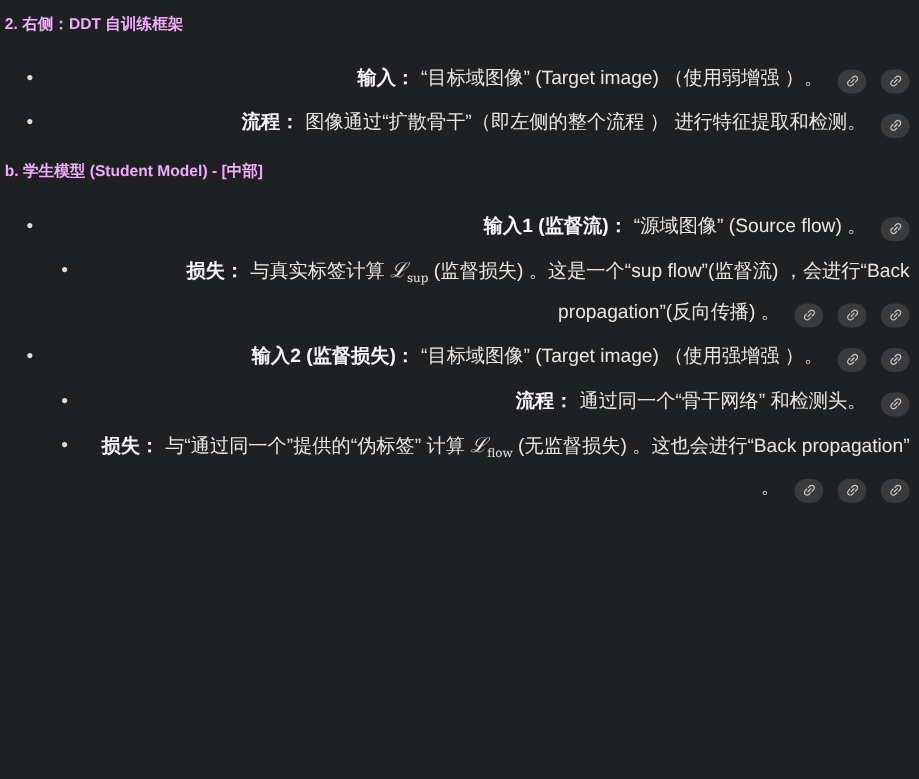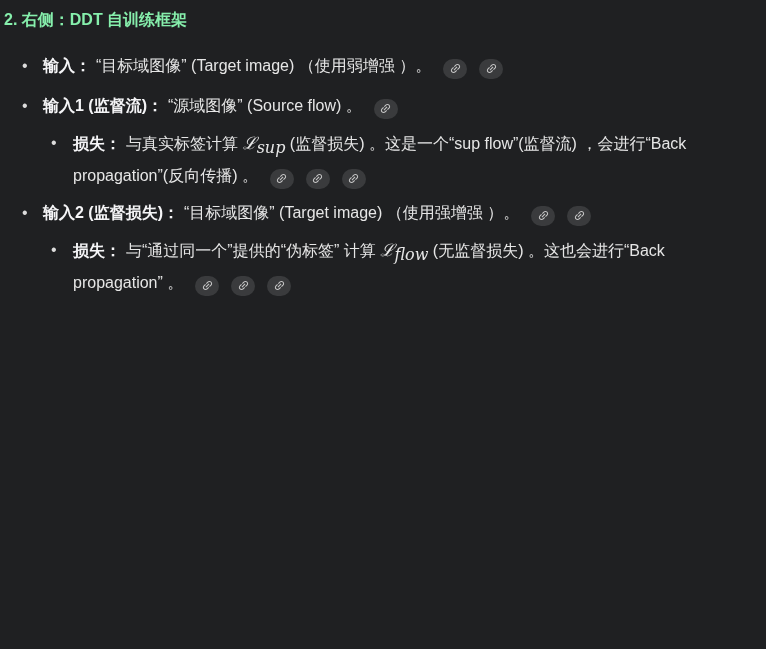--- a/index.html
+++ b/index.html
@@ -6,43 +6,43 @@
   body{
     width:766px;height:649px;overflow:hidden;
     background:#1f2022;
     color:#e6e6e6;
     font-family:"Liberation Sans","DejaVu Sans",sans-serif;
     font-size:16px;
     -webkit-font-smoothing:antialiased;
   }
   .doc{padding:8px 8px 0 4px;}
   h3{
-    font-size:16px;font-weight:700;color:#86efac;
+    font-size:13px;font-weight:700;color:#f0abfc;
     line-height:24px;margin:14px 0 20px 0;
   }
   h3.first{margin-top:0;}
   p.para{line-height:28px;margin:0 0 16px 0;}
-  ul{list-style:none;margin:12px 0 0 0;padding:0;}
+  ul{list-style:none;margin:12px 0 0 0;padding:0;text-align:right;}
   li{position:relative;line-height:28px;margin:0 0 9px 0;padding-left:39px;}
   li::before{
     content:"\2022";
     position:absolute;left:18px;top:0;
     color:#dcdcdc;font-size:16px;line-height:28px;
   }
   ul.lv2{margin-top:9px;margin-bottom:0;}
   ul.lv2 > li{padding-left:30px;}
   ul.lv2 > li::before{left:8px;}
   strong.lbl{font-weight:700;color:#f5f5f7;margin-right:5px;}
   .math{
     font-family:"DejaVu Serif","Liberation Serif",serif;
     font-style:italic;font-size:17px;color:#e9e9e9;
   }
   sub.msub{
     font-family:"DejaVu Serif","Liberation Serif",serif;
-    font-style:italic;font-size:16px;
+    font-size:10px;
   }
   .chip{
     display:inline-flex;align-items:center;justify-content:center;
     width:24px;height:20px;border-radius:10px;
     background:#3a3b3d;
     margin-left:12px;vertical-align:-4px;
     cursor:pointer;
   }
   .chip svg{display:block;}
   .chip path{fill:#c7c7c7;}
@@ -63,22 +63,30 @@
               <path d="M3.9 12c0-1.71 1.39-3.1 3.1-3.1h4V7H7c-2.76 0-5 2.24-5 5s2.24 5 5 5h4v-1.9H7c-1.71 0-3.1-1.39-3.1-3.1zM8 13h8v-2H8v2zm9-6h-4v1.9h4c1.71 0 3.1 1.39 3.1 3.1s-1.39 3.1-3.1 3.1h-4V17h4c2.76 0 5-2.24 5-5s-2.24-5-5-5z"></path>
             </g>
           </svg>
         </span><span class="chip">
           <svg viewBox="0 0 24 24" width="13" height="13">
             <g transform="rotate(-45 12 12)">
               <path d="M3.9 12c0-1.71 1.39-3.1 3.1-3.1h4V7H7c-2.76 0-5 2.24-5 5s2.24 5 5 5h4v-1.9H7c-1.71 0-3.1-1.39-3.1-3.1zM8 13h8v-2H8v2zm9-6h-4v1.9h4c1.71 0 3.1 1.39 3.1 3.1s-1.39 3.1-3.1 3.1h-4V17h4c2.76 0 5-2.24 5-5s-2.24-5-5-5z"></path>
             </g>
           </svg>
         </span></li>
+    <li><strong class="lbl">流程：</strong><span>图像通过“扩散骨干”（即左侧的整个流程 ） 进行特征提取和检测。</span><span class="chip">
+          <svg viewBox="0 0 24 24" width="13" height="13">
+            <g transform="rotate(-45 12 12)">
+              <path d="M3.9 12c0-1.71 1.39-3.1 3.1-3.1h4V7H7c-2.76 0-5 2.24-5 5s2.24 5 5 5h4v-1.9H7c-1.71 0-3.1-1.39-3.1-3.1zM8 13h8v-2H8v2zm9-6h-4v1.9h4c1.71 0 3.1 1.39 3.1 3.1s-1.39 3.1-3.1 3.1h-4V17h4c2.76 0 5-2.24 5-5s-2.24-5-5-5z"></path>
+            </g>
+          </svg>
+        </span></li>
   </ul>
 
+  <h3>b. 学生模型 (Student Model) - [中部]</h3>
 
   <ul class="lv1">
     <li><strong class="lbl">输入1 (监督流)：</strong><span>“源域图像” (Source flow) 。</span><span class="chip">
           <svg viewBox="0 0 24 24" width="13" height="13">
             <g transform="rotate(-45 12 12)">
               <path d="M3.9 12c0-1.71 1.39-3.1 3.1-3.1h4V7H7c-2.76 0-5 2.24-5 5s2.24 5 5 5h4v-1.9H7c-1.71 0-3.1-1.39-3.1-3.1zM8 13h8v-2H8v2zm9-6h-4v1.9h4c1.71 0 3.1 1.39 3.1 3.1s-1.39 3.1-3.1 3.1h-4V17h4c2.76 0 5-2.24 5-5s-2.24-5-5-5z"></path>
             </g>
           </svg>
         </span>
       <ul class="lv2">
@@ -110,20 +118,27 @@
             </g>
           </svg>
         </span><span class="chip">
           <svg viewBox="0 0 24 24" width="13" height="13">
             <g transform="rotate(-45 12 12)">
               <path d="M3.9 12c0-1.71 1.39-3.1 3.1-3.1h4V7H7c-2.76 0-5 2.24-5 5s2.24 5 5 5h4v-1.9H7c-1.71 0-3.1-1.39-3.1-3.1zM8 13h8v-2H8v2zm9-6h-4v1.9h4c1.71 0 3.1 1.39 3.1 3.1s-1.39 3.1-3.1 3.1h-4V17h4c2.76 0 5-2.24 5-5s-2.24-5-5-5z"></path>
             </g>
           </svg>
         </span>
       <ul class="lv2">
+        <li><strong class="lbl">流程：</strong><span>通过同一个“骨干网络” 和检测头。</span><span class="chip">
+              <svg viewBox="0 0 24 24" width="13" height="13">
+                <g transform="rotate(-45 12 12)">
+                  <path d="M3.9 12c0-1.71 1.39-3.1 3.1-3.1h4V7H7c-2.76 0-5 2.24-5 5s2.24 5 5 5h4v-1.9H7c-1.71 0-3.1-1.39-3.1-3.1zM8 13h8v-2H8v2zm9-6h-4v1.9h4c1.71 0 3.1 1.39 3.1 3.1s-1.39 3.1-3.1 3.1h-4V17h4c2.76 0 5-2.24 5-5s-2.24-5-5-5z"></path>
+                </g>
+              </svg>
+            </span></li>
         <li><strong class="lbl">损失：</strong><span>与“通过同一个”提供的“伪标签” 计算 </span><span class="math">ℒ</span><sub class="msub">flow</sub><span> (无监督损失) 。这也会进行“Back propagation” 。</span><span class="chip">
               <svg viewBox="0 0 24 24" width="13" height="13">
                 <g transform="rotate(-45 12 12)">
                   <path d="M3.9 12c0-1.71 1.39-3.1 3.1-3.1h4V7H7c-2.76 0-5 2.24-5 5s2.24 5 5 5h4v-1.9H7c-1.71 0-3.1-1.39-3.1-3.1zM8 13h8v-2H8v2zm9-6h-4v1.9h4c1.71 0 3.1 1.39 3.1 3.1s-1.39 3.1-3.1 3.1h-4V17h4c2.76 0 5-2.24 5-5s-2.24-5-5-5z"></path>
                 </g>
               </svg>
             </span><span class="chip">
               <svg viewBox="0 0 24 24" width="13" height="13">
                 <g transform="rotate(-45 12 12)">
                   <path d="M3.9 12c0-1.71 1.39-3.1 3.1-3.1h4V7H7c-2.76 0-5 2.24-5 5s2.24 5 5 5h4v-1.9H7c-1.71 0-3.1-1.39-3.1-3.1zM8 13h8v-2H8v2zm9-6h-4v1.9h4c1.71 0 3.1 1.39 3.1 3.1s-1.39 3.1-3.1 3.1h-4V17h4c2.76 0 5-2.24 5-5s-2.24-5-5-5z"></path>

